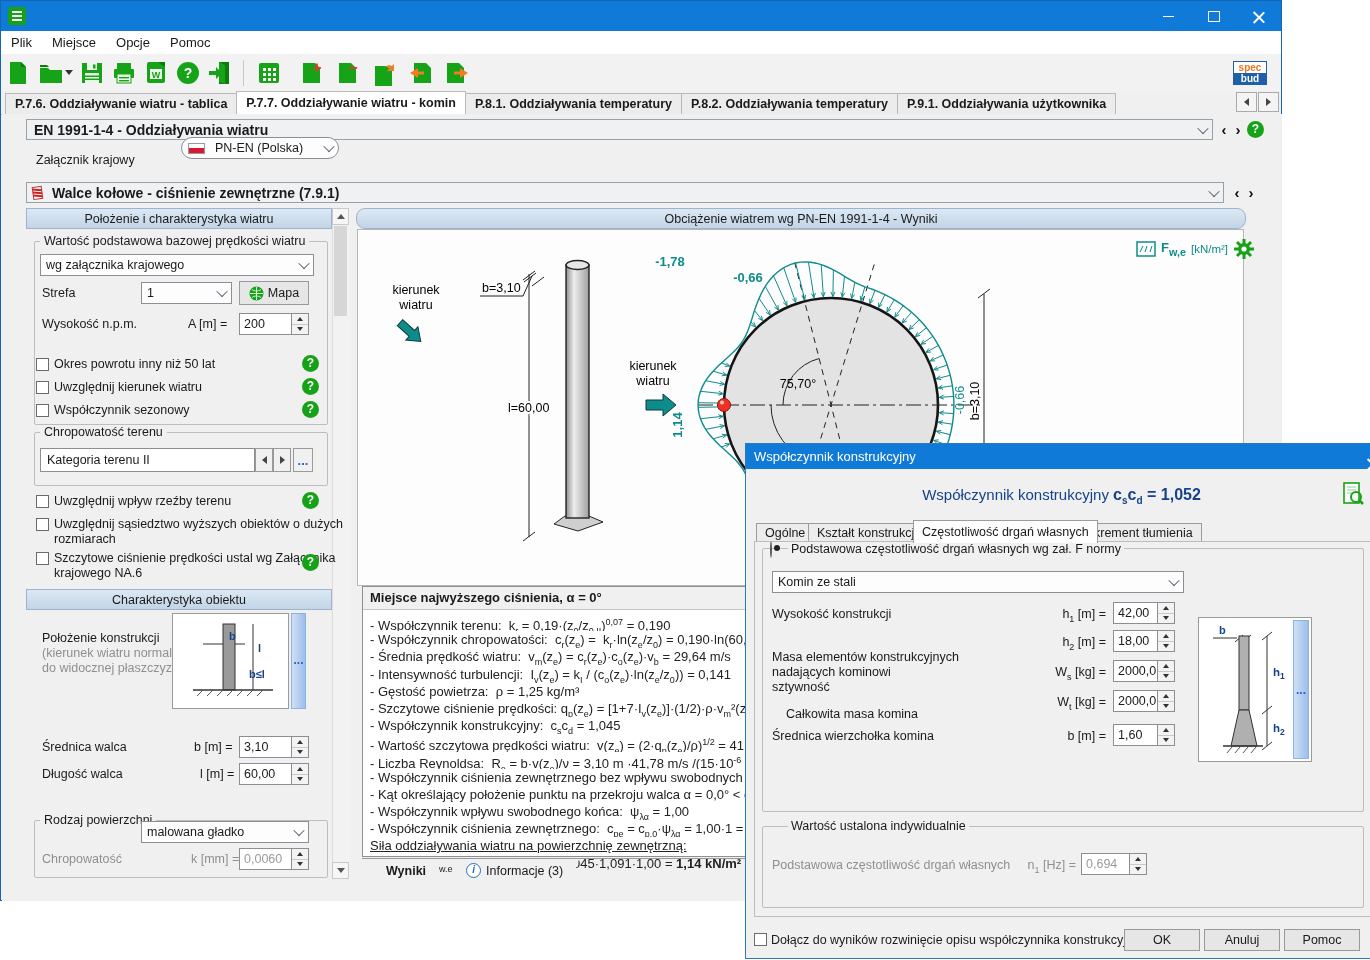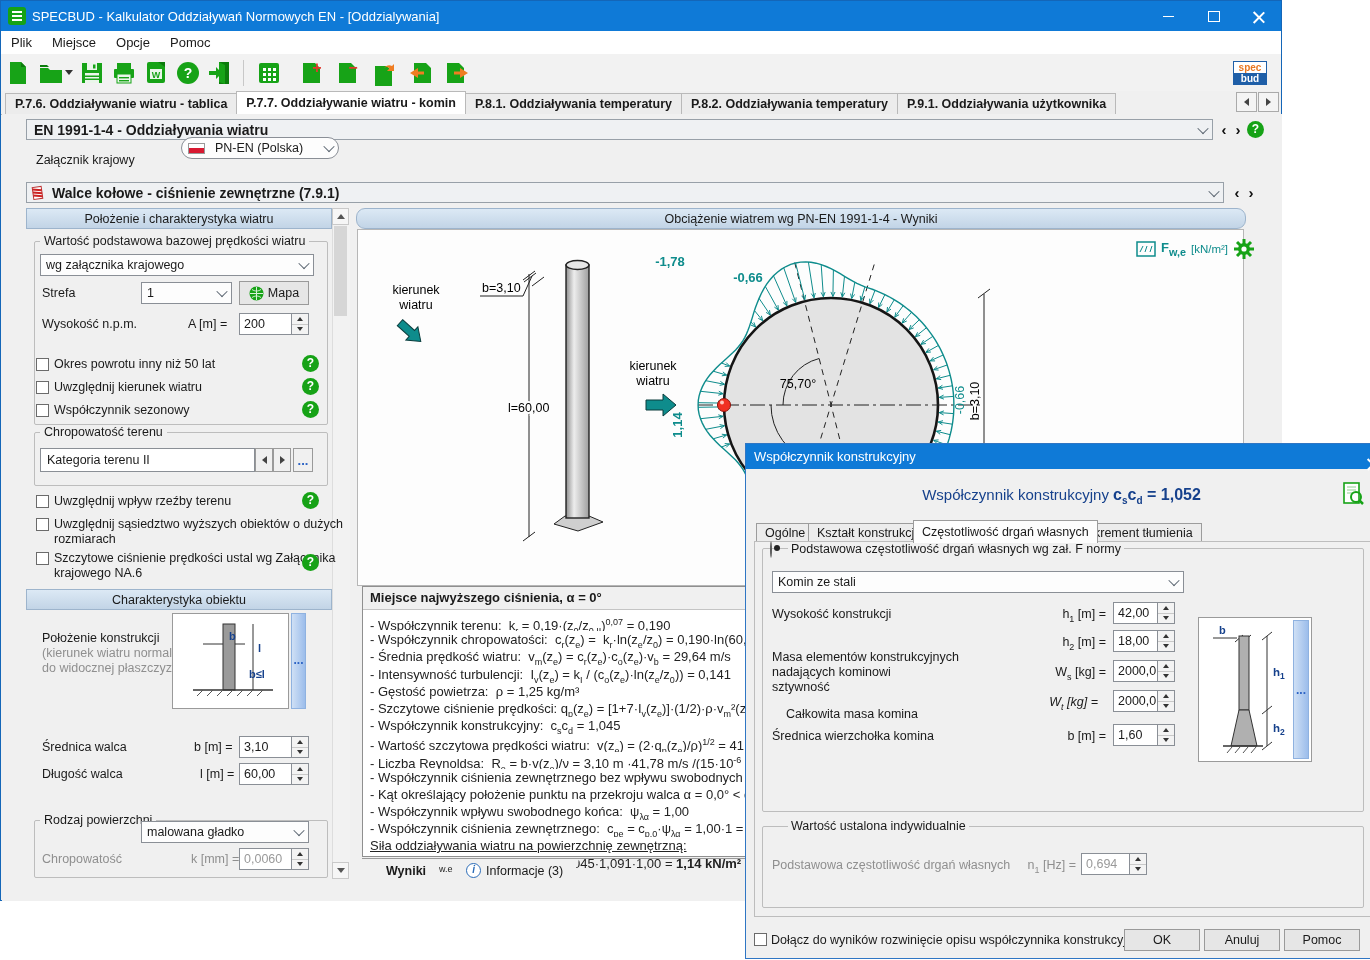--- a/index.html
+++ b/index.html
@@ -105,21 +105,20 @@
   text{font-family:"Liberation Sans","DejaVu Sans",sans-serif;}
 </style>
 </head>
 <body>
 
 <div id="desktop">
 
   <div class="ab" id="mainwin">
     <div class="ab titlebar">
       <span class="appicon"></span>
-      <span class="title">SPECBUD - Kalkulator Oddziaływań Normowych EN - [Oddzialywania]</span>
       <span class="winbtns">
         <span class="wbtn">
             <span class="g-min"></span>
           </span>
         <span class="wbtn">
             <span class="g-max"></span>
           </span>
         <span class="wbtn">
             <span class="g-close"></span>
           </span>
@@ -590,21 +589,21 @@
     <span class="ab dlabel" style="left:26px;top:206px;width:235px;"><span>Masa elementów konstrukcyjnych nadających kominowi</span><br><span>sztywność</span></span>
     <span class="ab symcell" style="left:260px;top:221px;width:100px;"><span>W</span><sub>s</sub> <span>[kg] =</span></span>
     <div class="ab spin" style="left:367px;top:216px;width:62px;">
       <span class="sv">2000,0</span>
       <span class="sbt">
           <span class="su"></span>
           <span class="sd"></span>
         </span>
     </div>
     <span class="ab dlabel" style="left:40px;top:251px;margin-top:12px;">Całkowita masa komina</span>
-    <span class="ab symcell" style="left:252px;top:251px;width:100px;font-style:italic;"><span>W</span><sub>t</sub> <span>[kg] =</span></span>
+    <span class="ab symcell" style="left:260px;top:251px;width:100px;"><span>W</span><sub>t</sub> <span>[kg] =</span></span>
     <div class="ab spin" style="left:367px;top:246px;width:62px;">
       <span class="sv">2000,0</span>
       <span class="sbt">
           <span class="su"></span>
           <span class="sd"></span>
         </span>
     </div>
     <span class="ab dlabel" style="left:26px;top:285px;">Średnica wierzchołka komina</span>
     <span class="ab symcell" style="left:260px;top:285px;width:100px;"><span>b</span> <span>[m] =</span></span>
     <div class="ab spin" style="left:367px;top:280px;width:62px;">

